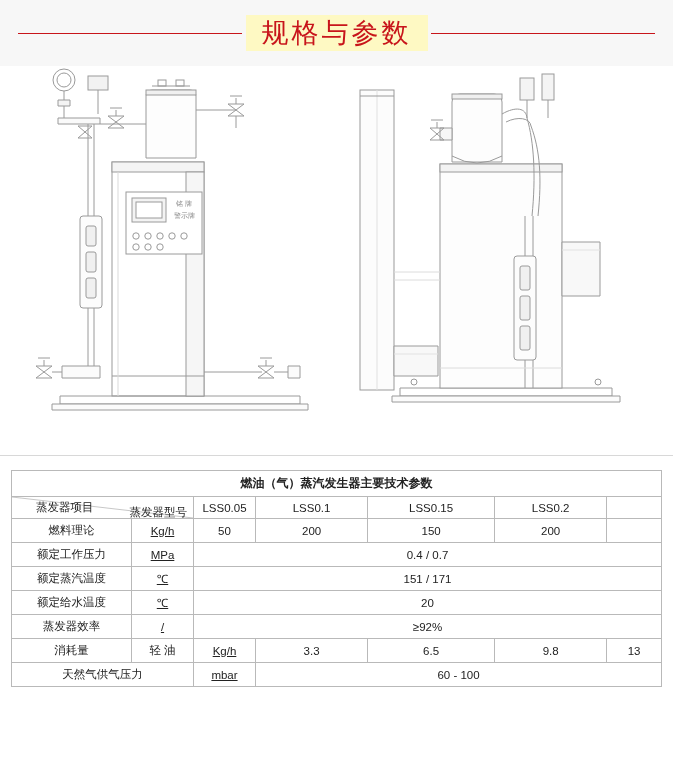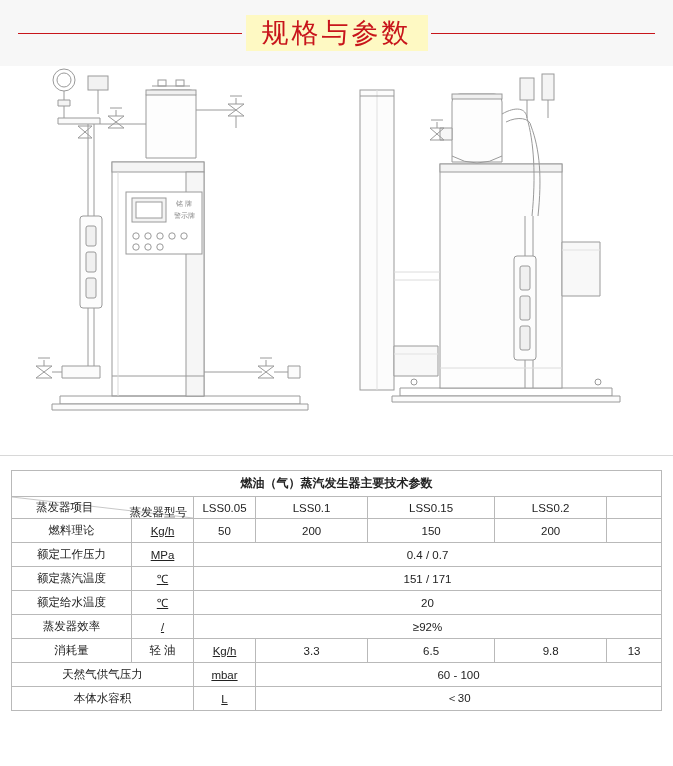--- a/index.html
+++ b/index.html
@@ -321,20 +321,15 @@
         <td>9.8</td>
         <td>13</td>
       </tr>
 
       <tr>
         <td class="rowlabel" colspan="2">天然气供气压力</td>
         <td class="unit">mbar</td>
         <td colspan="4">60 - 100</td>
       </tr>
 
-      <tr>
-        <td class="rowlabel" colspan="2">本体水容积</td>
-        <td class="unit">L</td>
-        <td colspan="4">＜30</td>
-      </tr>
     </tbody>
   </table>
 </div>
 
 </body></html>

